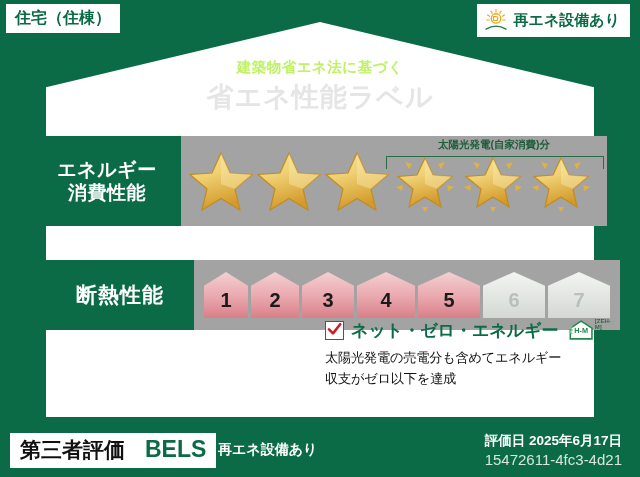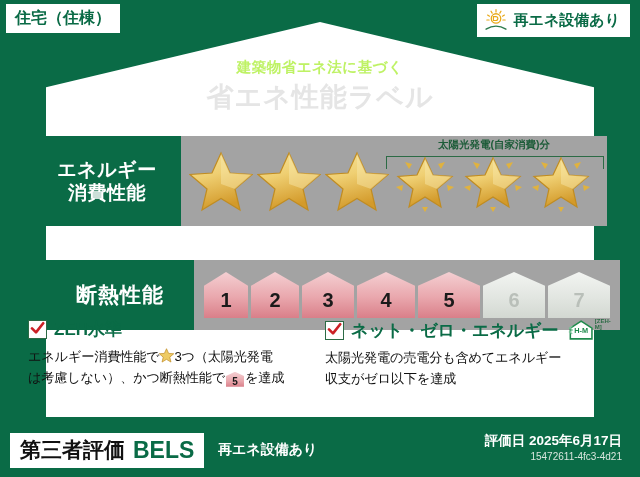--- a/index.html
+++ b/index.html
@@ -208,36 +208,36 @@
   .zehm-cap{font-size:6px;color:#2c6b45;font-weight:bold;padding-bottom:2px;}
 
   
   .footer{
     position:absolute;left:0;right:0;bottom:0;height:52px;
   }
   .bels-box{
     position:absolute;left:10px;top:8px;
     background:#ffffff;
     padding:3px 10px 4px 10px;
-    display:flex;align-items:flex-end;gap:8px;
+    display:flex;align-items:flex-start;gap:20px;
     white-space:nowrap;
   }
   .bels-jp{font-size:21px;font-weight:bold;color:#111;letter-spacing:0px;}
   .bels-en{font-size:23px;font-weight:bold;color:#0a6b46;letter-spacing:0px;}
   .prop-name{
     position:absolute;left:218px;top:16px;
     color:#ffffff;font-size:14px;font-weight:bold;white-space:nowrap;
   }
   .eval-date{
     position:absolute;right:18px;top:7px;
     color:#ffffff;font-size:13.5px;font-weight:bold;white-space:nowrap;
   }
   .eval-id{
     position:absolute;right:18px;top:26px;
-    color:#d9e6de;font-size:10px;white-space:nowrap;
+    color:#d9e6de;font-size:15px;white-space:nowrap;
     font-family:"Liberation Sans","DejaVu Sans",sans-serif;
   }
 </style>
 </head>
 <body>
 
 <div id="label-root">
 
   <div class="house-body"></div>
 
@@ -378,35 +378,20 @@
         <div class="grade off g6">
             <span>6</span>
           </div>
         <div class="grade off g7">
             <span>7</span>
           </div>
       </div>
     </div>
   </div>
 
-  <div class="criteria crit-left">
-    <div class="crit-head">
-      <span class="checkbox">
-        <svg viewBox="0 0 15 15">
-            <path d="M2 7.4 L6 11.4 L13.2 2.2" fill="none" stroke="#cc2026" stroke-width="2.6" stroke-linecap="round" stroke-linejoin="round"></path>
-          </svg>
-      </span>
-      <span class="crit-title">ZEH水準</span>
-    </div>
-    <div class="crit-body">
-      <span>エネルギー消費性能で</span><span class="inline-star"><svg viewBox="0 0 64 62">
-            <polygon points="32,3 41,23 63,24.5 46,39 51,60 32,48.5 13,60 18,39 1,24.5 23,23" fill="#eecb63" stroke="#c08c22" stroke-width="3"></polygon>
-          </svg></span><span>3つ（太陽光発電</span><br><span>は考慮しない）、かつ断熱性能で</span><span class="inline-grade">5</span><span>を達成</span>
-    </div>
-  </div>
 
   <div class="criteria crit-right">
     <div class="crit-head">
       <span class="checkbox">
         <svg viewBox="0 0 15 15">
             <path d="M2 7.4 L6 11.4 L13.2 2.2" fill="none" stroke="#cc2026" stroke-width="2.6" stroke-linecap="round" stroke-linejoin="round"></path>
           </svg>
       </span>
       <span class="crit-title">ネット・ゼロ・エネルギー</span>
       <span class="zehm-logo">

